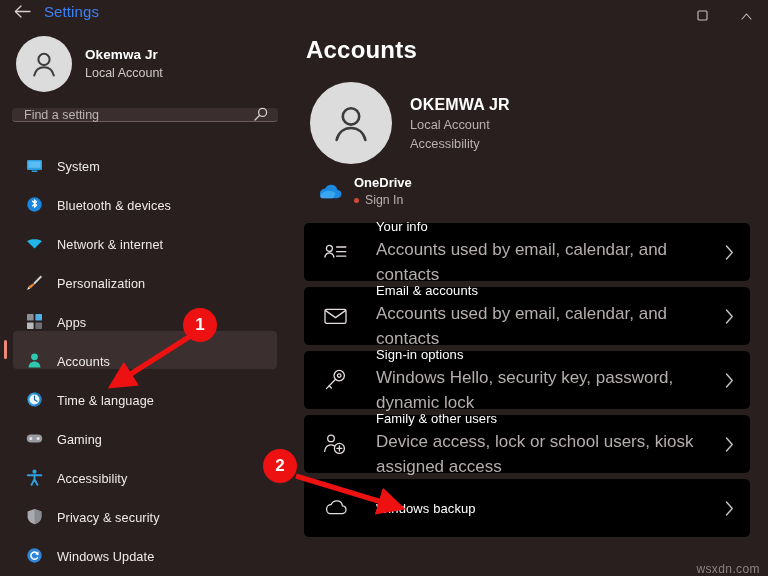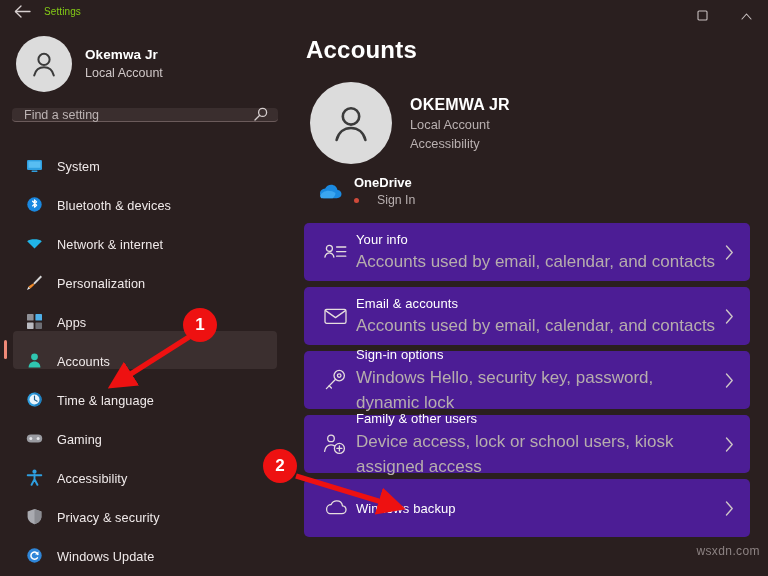--- a/index.html
+++ b/index.html
@@ -14,21 +14,21 @@
 
   
   .titlebar{
     height:22px; min-height:22px; display:flex; align-items:center;
     background:#2a1f1f; position:relative; z-index:6;
   }
   .tb-back{
     width:44px; height:22px; display:flex; align-items:center; justify-content:center;
     color:#d8d0d0; font-size:15px; line-height:1;
   }
-  .tb-title{ font-size:10px; color:#84cc16; letter-spacing:.1px; }
+  .tb-title{ font-size:15px; color:#3b82f6; letter-spacing:.1px; }
   .tb-controls{ margin-left:auto; display:flex; height:22px; }
   .tb-btn{
     width:44px; height:22px; display:flex; align-items:flex-end; justify-content:center;
     color:#c8c0c0; font-size:11px; padding-bottom:1px;
   }
   .tb-btn svg{ display:block; }
 
   
   .body{ flex:1; display:flex; min-height:0; }
 
@@ -79,44 +79,44 @@
   .avatar-lg{
     width:82px; height:82px; border-radius:50%; background:#dcdcdc;
     display:flex; align-items:center; justify-content:center; flex:none;
   }
   .prof-name{ font-size:16px; font-weight:bold; color:#ffffff; line-height:1.45; letter-spacing:.2px; }
   .prof-sub{ font-size:12.8px; color:#b9b0b0; line-height:1.42; }
 
   .onedrive{ display:flex; align-items:center; gap:12px; margin:10px 0 0 12px; }
   .od-ico{ width:26px; height:22px; display:flex; align-items:center; justify-content:center; flex:none; }
   .od-title{ font-size:13px; font-weight:bold; color:#ffffff; line-height:1.4; }
-  .od-status{ font-size:12.3px; color:#b9b0b0; line-height:1.4; display:flex; align-items:center; gap:18px; }
+  .od-status{ font-size:12.3px; color:#b9b0b0; line-height:1.4; display:flex; align-items:center; gap:6px; }
   .od-dot{ width:5px; height:5px; border-radius:50%; background:#d04a3a; display:block; }
 
   .cards{ margin-top:14px; display:flex; flex-direction:column; gap:6px; }
   .card{
-    height:58px; background:#4c1d95; border-radius:5px;
-    display:flex; align-items:center; padding:0 16px 0 18px; gap:8px;
+    height:58px; background:#000000; border-radius:5px;
+    display:flex; align-items:center; padding:0 16px 0 18px; gap:28px;
   }
   .card-ico{ width:26px; height:26px; display:flex; align-items:center; justify-content:center; flex:none; color:#e6dede; }
   .card-txt{ flex:1; min-width:0; }
   .card-title{ font-size:13px; color:#ffffff; line-height:1.5; letter-spacing:.1px; }
   .card-desc{ font-size:17px; color:#b6adad; line-height:1.5; }
   .card-chev{ color:#cec6c6; font-size:15px; flex:none; display:flex; }
 
   
   .anno{ position:absolute; inset:0; pointer-events:none; z-index:30; }
   .badge{
     position:absolute; width:34px; height:34px; border-radius:50%;
     background:#ee1111; color:#ffffff; font-size:17px; font-weight:bold;
     display:flex; align-items:center; justify-content:center;
     font-family:"Liberation Sans", sans-serif;
   }
   .wm{
-    position:absolute; right:8px; bottom:18px; font-size:12px;
+    position:absolute; right:8px; bottom:0; font-size:12px;
     color:#8c8282; letter-spacing:.4px; z-index:40;
   }
 </style>
 </head>
 <body>
 
 <div id="app">
 
   <div class="titlebar">
     <div class="tb-back">

